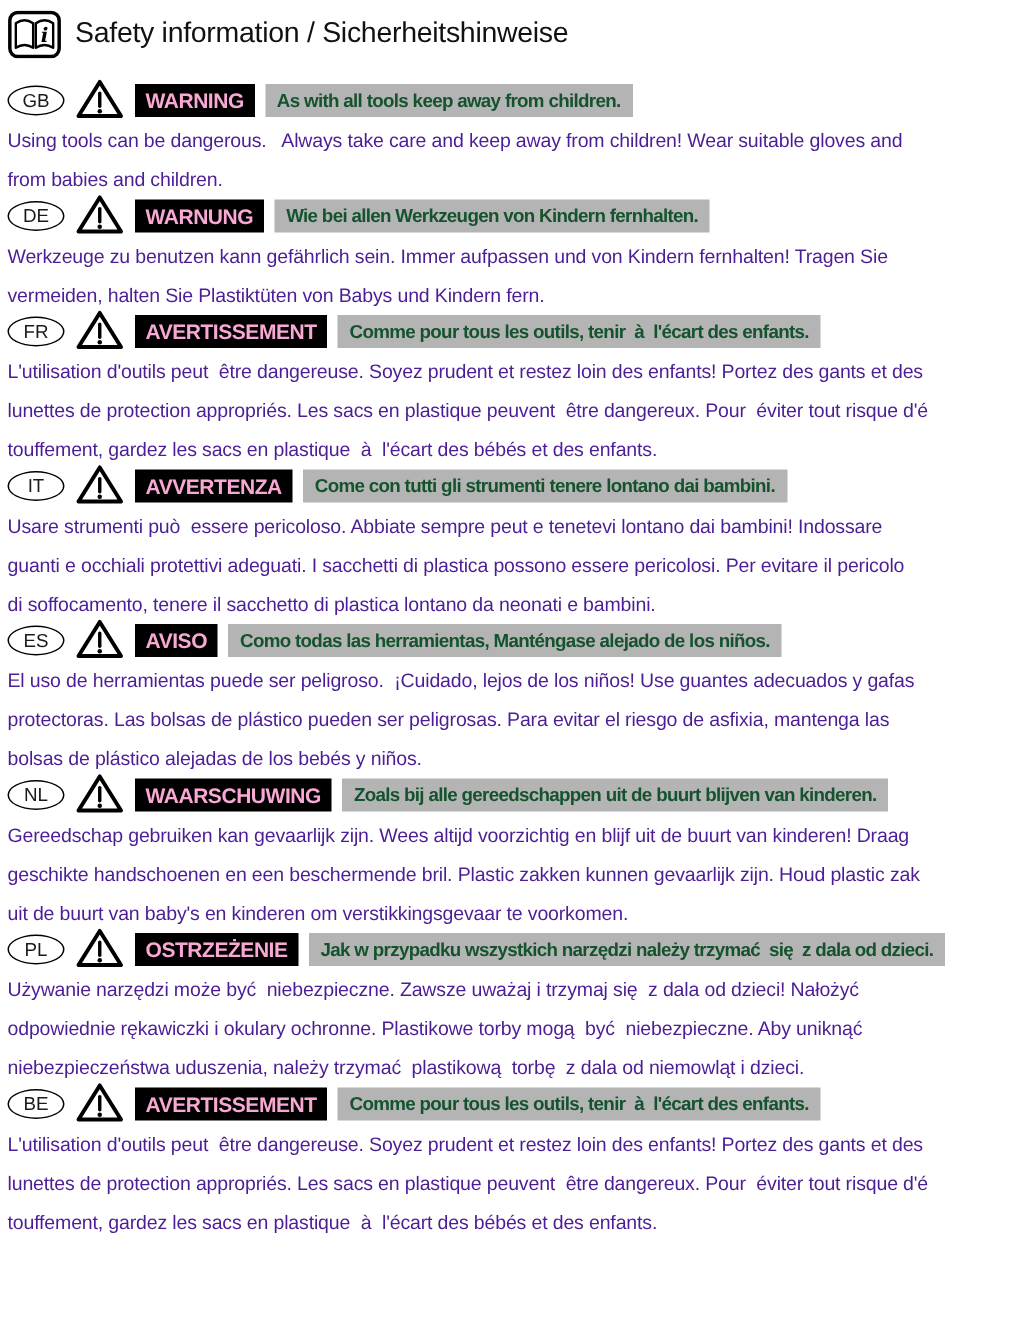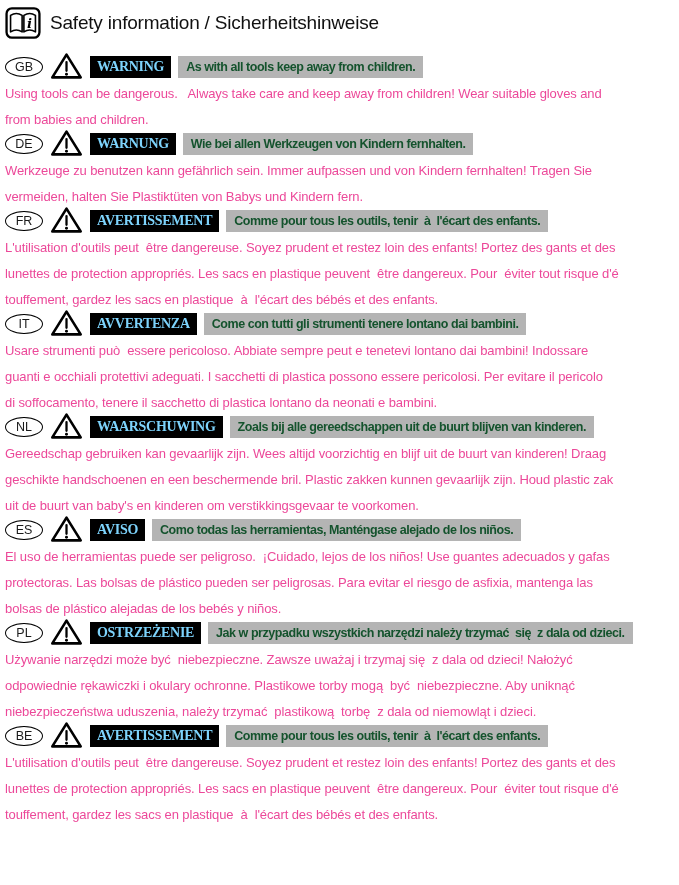--- a/index.html
+++ b/index.html
@@ -21,34 +21,34 @@
   
   .sec{margin:0 0 0 0;}
   .sec-head{display:flex;align-items:center;gap:7px;height:22px;margin-bottom:3px;}
   .lang-oval{
     display:inline-flex;align-items:center;justify-content:center;
     width:36px;height:18px;border:1.8px solid #000;border-radius:50%;
     font-size:12.5px;color:#1a1a1a;flex:0 0 auto;letter-spacing:0;
   }
   .warn-tri{display:inline-flex;width:33px;height:28px;flex:0 0 auto;margin-top:-3px;}
   .warn-label{
-    background:var(--label-black,#000);color:#7dd3fc;font-weight:bold;
+    background:var(--label-black,#000);color:#f9a8d4;font-weight:bold;
     font-size:14px;line-height:22px;padding:0 7px;letter-spacing:-0.3px;
-    white-space:pre;flex:0 0 auto;font-family:Liberation Serif, serif;
+    white-space:pre;flex:0 0 auto;
   }
   .warn-band{
     background:var(--band-gray,#b4b4b4);color:#14532d;font-weight:bold;
     font-size:12.5px;line-height:22px;padding:0 8px;letter-spacing:-0.45px;
     white-space:pre;flex:0 0 auto;
   }
   
   .sec-body{margin:0;}
   .sec-body .ln{
     font-size:13px;line-height:26px;letter-spacing:-0.1px;
-    white-space:pre;color:#ec4899;
+    white-space:pre;color:#4c1d95;
   }
 </style>
 </head>
 <body>
 
 <div class="page">
 
   <div class="hdr">
     <span class="book-ic">
       <svg viewBox="0 0 40 36" width="36" height="32" aria-hidden="true">
@@ -135,60 +135,60 @@
     </div>
     <div class="sec-body">
           <div class="ln">Usare strumenti può  essere pericoloso. Abbiate sempre peut e tenetevi lontano dai bambini! Indossare</div>
           <div class="ln">guanti e occhiali protettivi adeguati. I sacchetti di plastica possono essere pericolosi. Per evitare il pericolo</div>
           <div class="ln">di soffocamento, tenere il sacchetto di plastica lontano da neonati e bambini.</div>
         </div>
   </section>
 
   <section class="sec">
     <div class="sec-head">
+      <span class="lang-oval">ES</span>
+      <span class="warn-tri">
+        <svg viewBox="0 0 36 32" width="33" height="28" aria-hidden="true">
+          <path d="M18 3 L34.2 29 L1.8 29 Z" fill="none" stroke="#000" stroke-width="3" stroke-linejoin="round"></path>
+          <path d="M18 11.5 L18 21.5" stroke="#000" stroke-width="2.6" stroke-linecap="round"></path>
+          <circle cx="18" cy="25.4" r="1.7" fill="#000"></circle>
+        </svg>
+      </span>
+      <span class="warn-label">AVISO</span>
+      <span class="warn-band">Como todas las herramientas, Manténgase alejado de los niños.</span>
+    </div>
+    <div class="sec-body">
+          <div class="ln">El uso de herramientas puede ser peligroso.  ¡Cuidado, lejos de los niños! Use guantes adecuados y gafas</div>
+          <div class="ln">protectoras. Las bolsas de plástico pueden ser peligrosas. Para evitar el riesgo de asfixia, mantenga las</div>
+          <div class="ln">bolsas de plástico alejadas de los bebés y niños.</div>
+        </div>
+  </section>
+
+  <section class="sec">
+    <div class="sec-head">
       <span class="lang-oval">NL</span>
       <span class="warn-tri">
         <svg viewBox="0 0 36 32" width="33" height="28" aria-hidden="true">
           <path d="M18 3 L34.2 29 L1.8 29 Z" fill="none" stroke="#000" stroke-width="3" stroke-linejoin="round"></path>
           <path d="M18 11.5 L18 21.5" stroke="#000" stroke-width="2.6" stroke-linecap="round"></path>
           <circle cx="18" cy="25.4" r="1.7" fill="#000"></circle>
         </svg>
       </span>
       <span class="warn-label">WAARSCHUWING</span>
       <span class="warn-band">Zoals bij alle gereedschappen uit de buurt blijven van kinderen.</span>
     </div>
     <div class="sec-body">
           <div class="ln">Gereedschap gebruiken kan gevaarlijk zijn. Wees altijd voorzichtig en blijf uit de buurt van kinderen! Draag</div>
           <div class="ln">geschikte handschoenen en een beschermende bril. Plastic zakken kunnen gevaarlijk zijn. Houd plastic zak</div>
           <div class="ln">uit de buurt van baby's en kinderen om verstikkingsgevaar te voorkomen.</div>
         </div>
   </section>
 
   <section class="sec">
     <div class="sec-head">
-      <span class="lang-oval">ES</span>
-      <span class="warn-tri">
-        <svg viewBox="0 0 36 32" width="33" height="28" aria-hidden="true">
-          <path d="M18 3 L34.2 29 L1.8 29 Z" fill="none" stroke="#000" stroke-width="3" stroke-linejoin="round"></path>
-          <path d="M18 11.5 L18 21.5" stroke="#000" stroke-width="2.6" stroke-linecap="round"></path>
-          <circle cx="18" cy="25.4" r="1.7" fill="#000"></circle>
-        </svg>
-      </span>
-      <span class="warn-label">AVISO</span>
-      <span class="warn-band">Como todas las herramientas, Manténgase alejado de los niños.</span>
-    </div>
-    <div class="sec-body">
-          <div class="ln">El uso de herramientas puede ser peligroso.  ¡Cuidado, lejos de los niños! Use guantes adecuados y gafas</div>
-          <div class="ln">protectoras. Las bolsas de plástico pueden ser peligrosas. Para evitar el riesgo de asfixia, mantenga las</div>
-          <div class="ln">bolsas de plástico alejadas de los bebés y niños.</div>
-        </div>
-  </section>
-
-  <section class="sec">
-    <div class="sec-head">
       <span class="lang-oval">PL</span>
       <span class="warn-tri">
         <svg viewBox="0 0 36 32" width="33" height="28" aria-hidden="true">
           <path d="M18 3 L34.2 29 L1.8 29 Z" fill="none" stroke="#000" stroke-width="3" stroke-linejoin="round"></path>
           <path d="M18 11.5 L18 21.5" stroke="#000" stroke-width="2.6" stroke-linecap="round"></path>
           <circle cx="18" cy="25.4" r="1.7" fill="#000"></circle>
         </svg>
       </span>
       <span class="warn-label">OSTRZEŻENIE</span>
       <span class="warn-band">Jak w przypadku wszystkich narzędzi należy trzymać  się  z dala od dzieci.</span>

